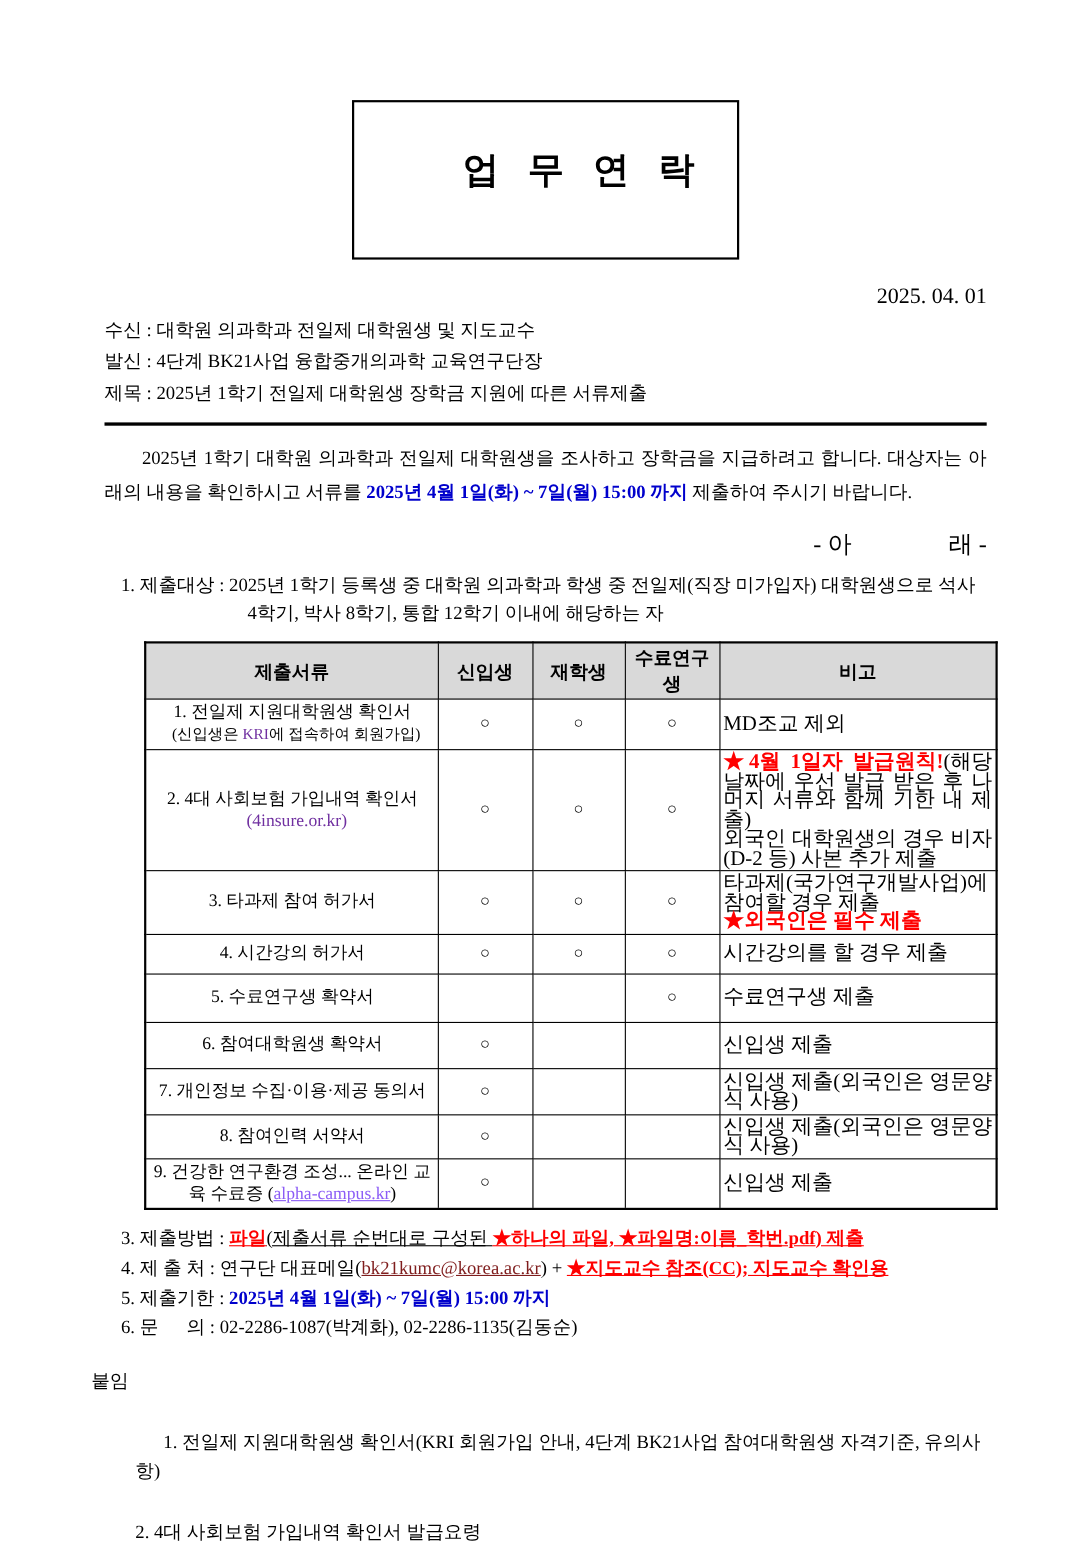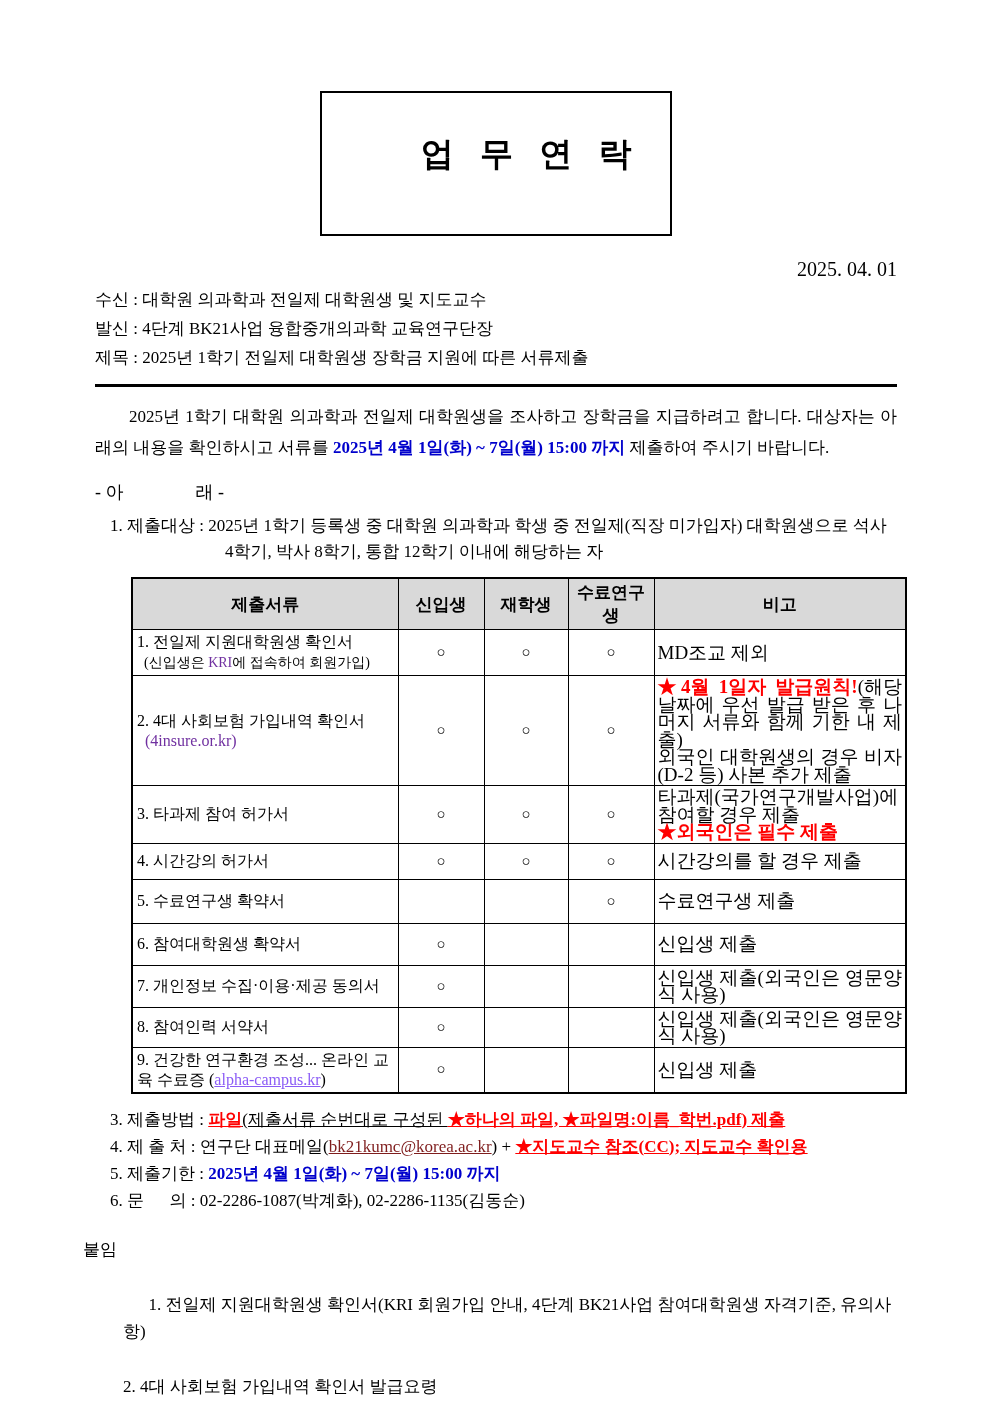--- a/index.html
+++ b/index.html
@@ -19,21 +19,21 @@
     padding: 2px 30px 20px 30px;
     font-size: 33px; font-weight: bold;
     letter-spacing: 9px; white-space: pre;
     text-align: center;
   }
   .date-line { margin-top: 22px; text-align: right; font-size: 20px; }
   .meta-block { margin-top: 4px; font-size: 17px; line-height: 29px; }
   .rule { margin-top: 12px; border-top: 3px solid #000; height: 0; }
 
   .intro { margin-top: 14px; font-size: 17px; line-height: 31px; text-align: justify; text-indent: 34px; word-break: break-all; }
-  .arae { margin-top: 11px; text-align: left; font-size: 18px; white-space: pre; }
+  .arae { margin-top: 11px; text-align: right; font-size: 22px; white-space: pre; }
 
   .list-top { margin-top: 9px; }
   .list-top .line, .list-bottom .line {
     font-size: 17px; line-height: 26px; white-space: pre-wrap; word-break: break-all;
     padding-left: 130px; text-indent: -115px;
   }
   .list-bottom { margin-top: 12px; }
   .list-bottom .line { line-height: 27px; padding-left: 15px; text-indent: 0; }
 
   table.doc-table {
@@ -44,21 +44,21 @@
     border-radius: 24px;
   }
   .doc-table th, .doc-table td { border: 1px solid #000; vertical-align: middle; }
   .doc-table { border: 2px solid #000; }
   .doc-table th {
     background: #d9d9d9; font-size: 17px; font-weight: bold;
     height: 31px; padding: 2px;
   }
   .col-w-name { width: 266px; } .col-w-m1 { width: 86px; }
   .col-w-m2 { width: 84px; } .col-w-m3 { width: 86px; } .col-w-remark { width: 252px; }
-  .doc-table td.col-name { font-size: 16px; line-height: 20px; padding: 2px 3px 2px 4px; white-space: pre-wrap; word-break: break-all; }
+  .doc-table td.col-name { font-size: 16px; line-height: 20px; padding: 2px 3px 2px 4px; white-space: pre-wrap; word-break: break-all; text-align: center; }
   .doc-table td.col-mark { text-align: center; font-size: 15px; }
   .doc-table td.col-remark { font-size: 19px; line-height: 17.5px; padding: 2px 3px; text-align: justify; word-break: break-all; }
   tbody tr:nth-of-type(1) { height: 44px; }
   tbody tr:nth-of-type(2) { height: 88px; }
   tbody tr:nth-of-type(3) { height: 56px; }
   tbody tr:nth-of-type(4) { height: 36px; }
   tbody tr:nth-of-type(5) { height: 44px; }
   tbody tr:nth-of-type(6) { height: 42px; }
   tbody tr:nth-of-type(7) { height: 42px; }
   tbody tr:nth-of-type(8) { height: 40px; }

